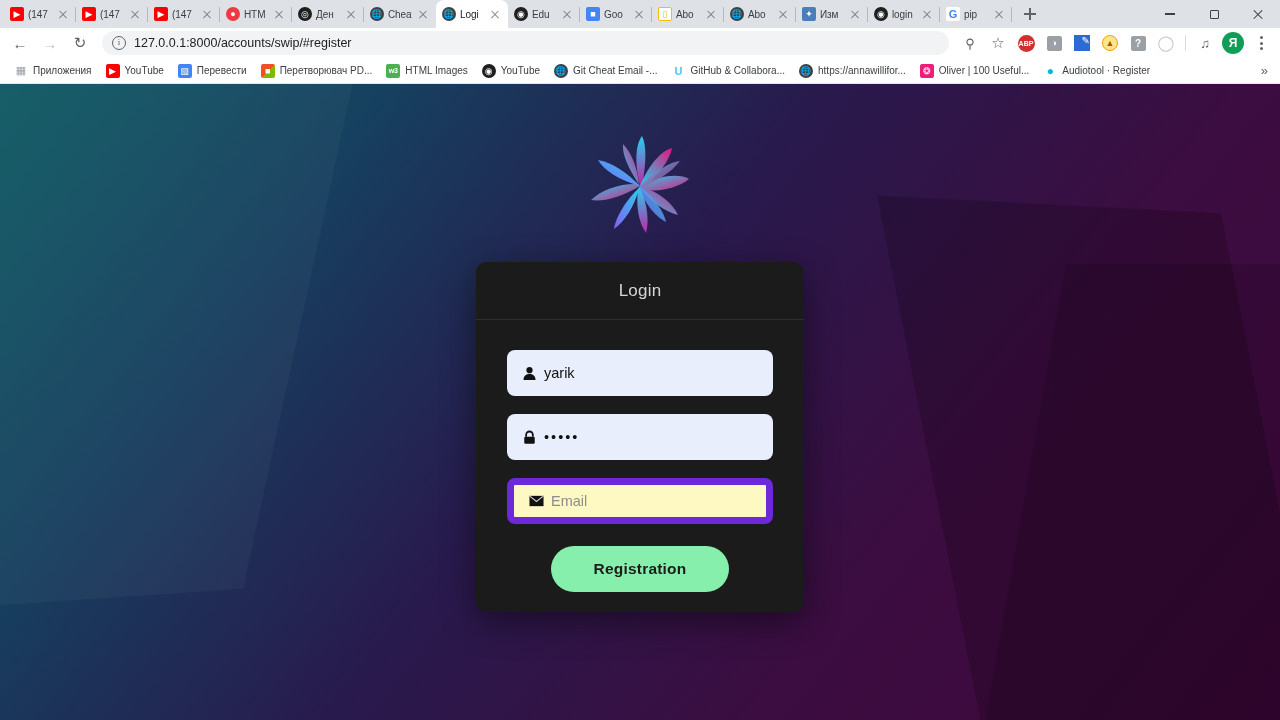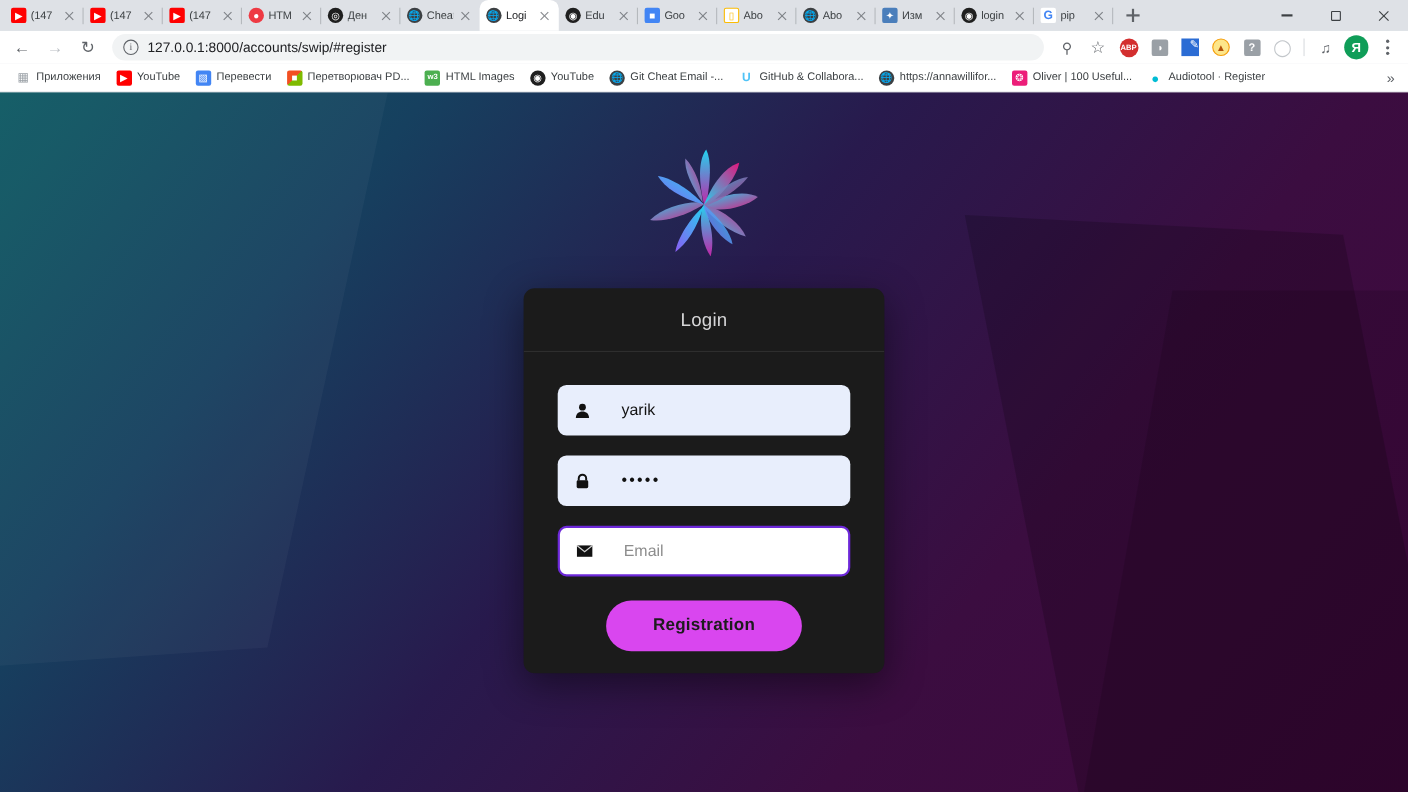--- a/index.html
+++ b/index.html
@@ -206,37 +206,37 @@
   .ctab.active::after {
     content: ""; position: absolute;
     left: 22px; right: 22px; bottom: -3px;
     height: 5px; background: #e1177e; border-radius: 3px;
   }
   .card-body { padding: 30px 31px 0 31px; }
 
   .field {
     height: 46px; border-radius: 8px;
     display: flex; align-items: center;
-    padding: 0 14px; gap: 28px;
+    padding: 0 14px; gap: 7px;
     margin-bottom: 18px;
   }
   .field.filled { background: #e8eefc; }
-  .field.empty  { background: #ffffff; border: 2px solid #6d28d9; }
+  .field.empty  { background: #fef9c3; border: 7px solid #6d28d9; }
   .field .f-icon {
     width: 16px; height: 16px; flex: 0 0 16px;
     display: flex; align-items: center; justify-content: center;
   }
   .field .f-text { font-size: 14.5px; color: #111; }
   .field .f-dots { font-size: 14.5px; color: #111; letter-spacing: 2px; }
   .field.empty .f-text { color: #8d8d8d; }
 
   .submit-wrap { display: flex; justify-content: center; margin-top: 22px; }
   .submit-btn {
     width: 178px; height: 46px; border: none;
-    border-radius: 24px; background: #d946ef;
+    border-radius: 24px; background: #86efac;
     color: #1c1c1c; font-size: 15.5px; font-weight: bold;
     font-family: "Liberation Sans", sans-serif;
     letter-spacing: .2px;
   }
 </style>
 </head>
 <body>
 
 <div class="browser">
 

